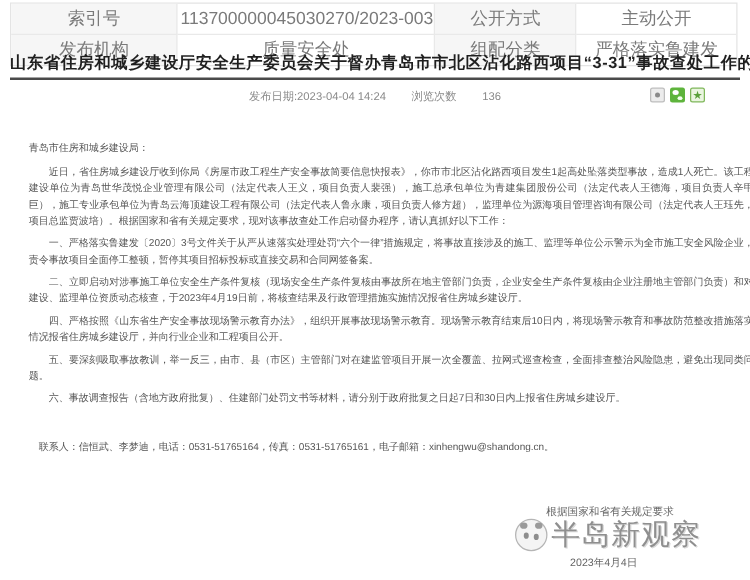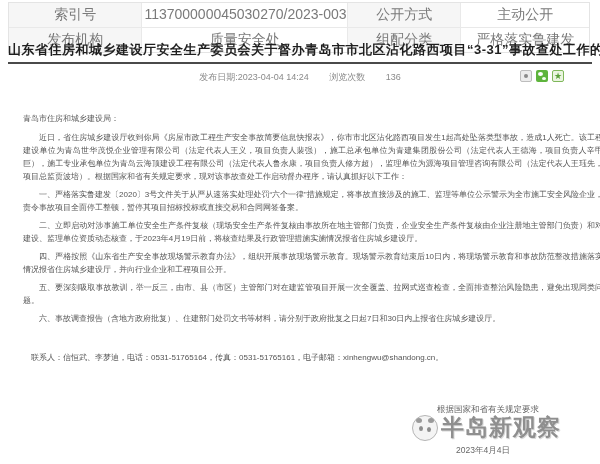--- a/index.html
+++ b/index.html
@@ -90,21 +90,21 @@
   }
   .panda-logo::before {
     content:""; position:absolute; left:3px; top:2px; width:6px; height:5px;
     border-radius:50%; background:#9a9a9a; box-shadow:12px 0 0 #9a9a9a;
   }
   .panda-logo::after {
     content:""; position:absolute; left:6px; top:10px; width:4px; height:5px;
     border-radius:50%; background:#8d8d8d; box-shadow:8px 1px 0 #8d8d8d;
   }
   .wm-text {
-    font-size:23px; font-weight:bold; color:#8f8f8f; letter-spacing:1px;
+    font-size:23px; font-weight:normal; color:#8f8f8f; letter-spacing:1px;
     white-space:nowrap; text-shadow:1px 1px 0 #d9d9d9;
     font-family:"Liberation Sans","DejaVu Sans",sans-serif;
   }
 </style>
 </head>
 <body>
 
 <div class="page">
 
   <div class="info-table">

